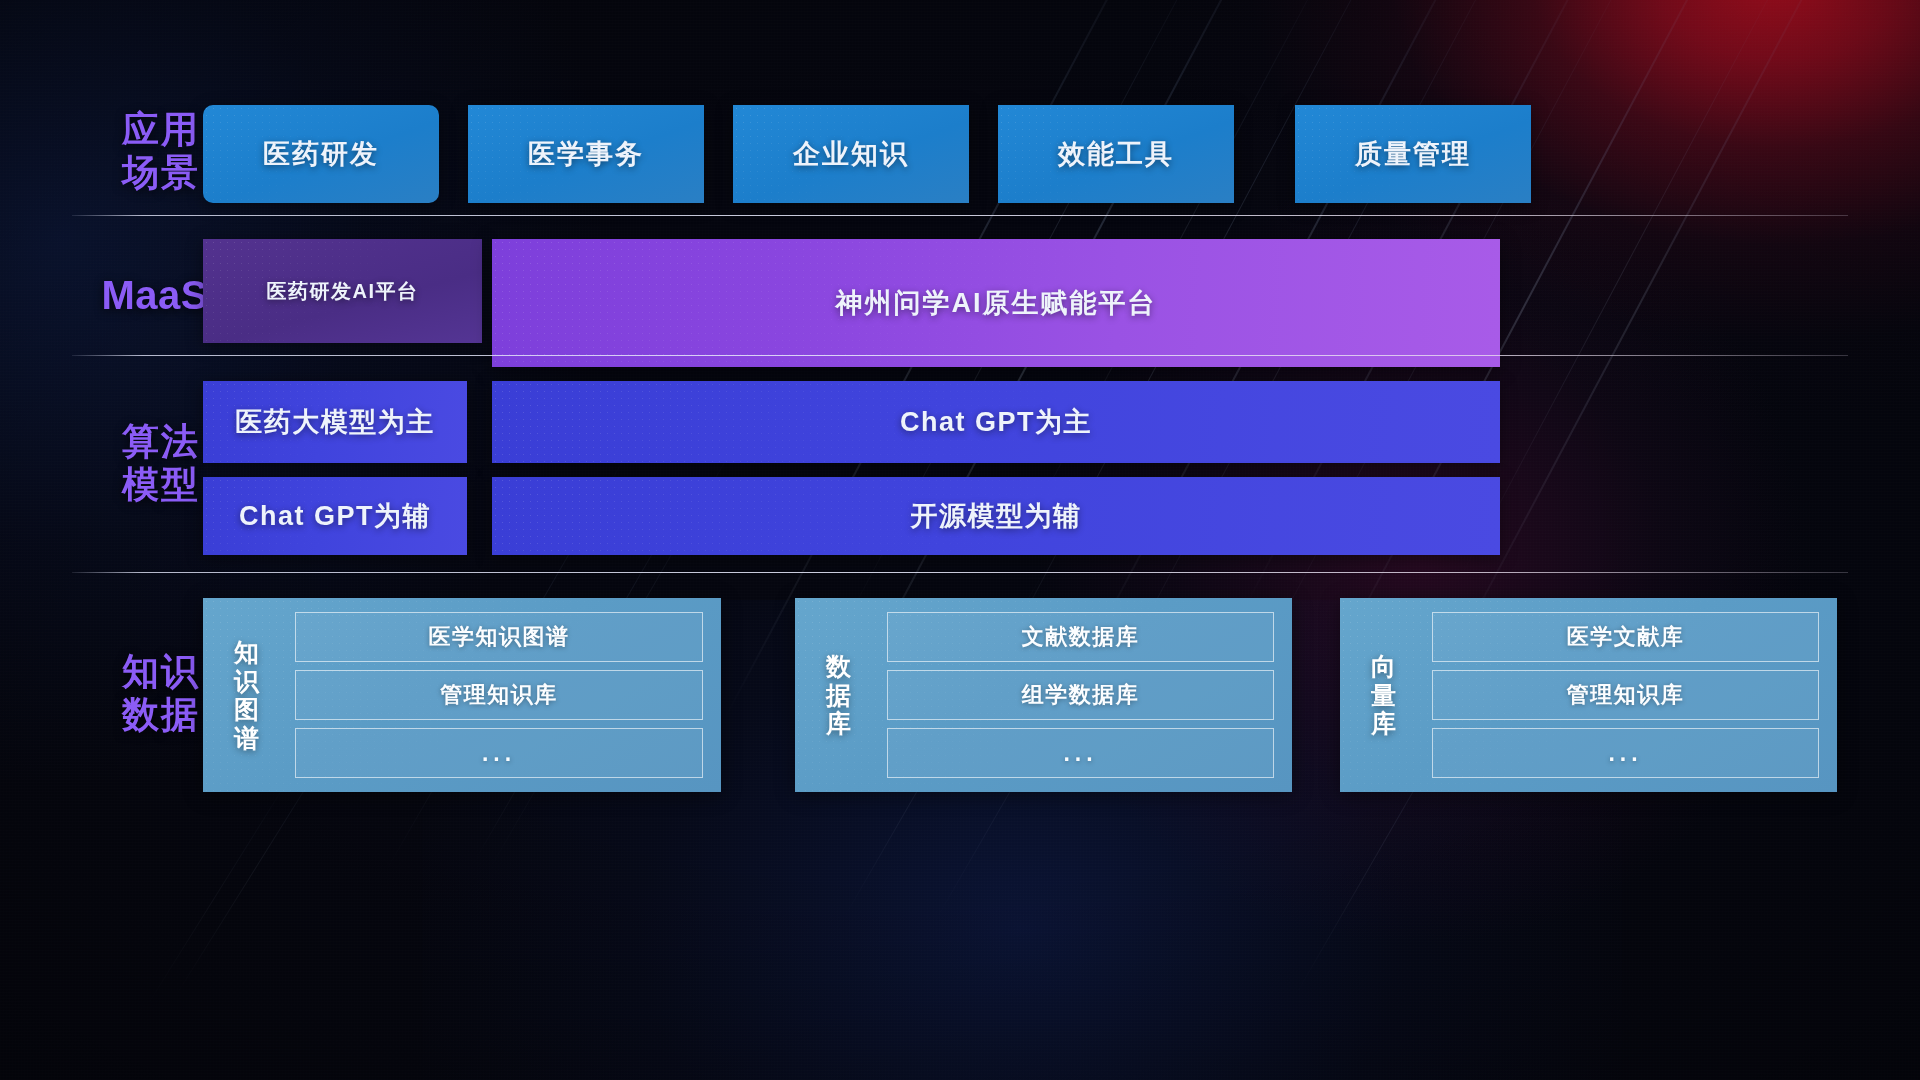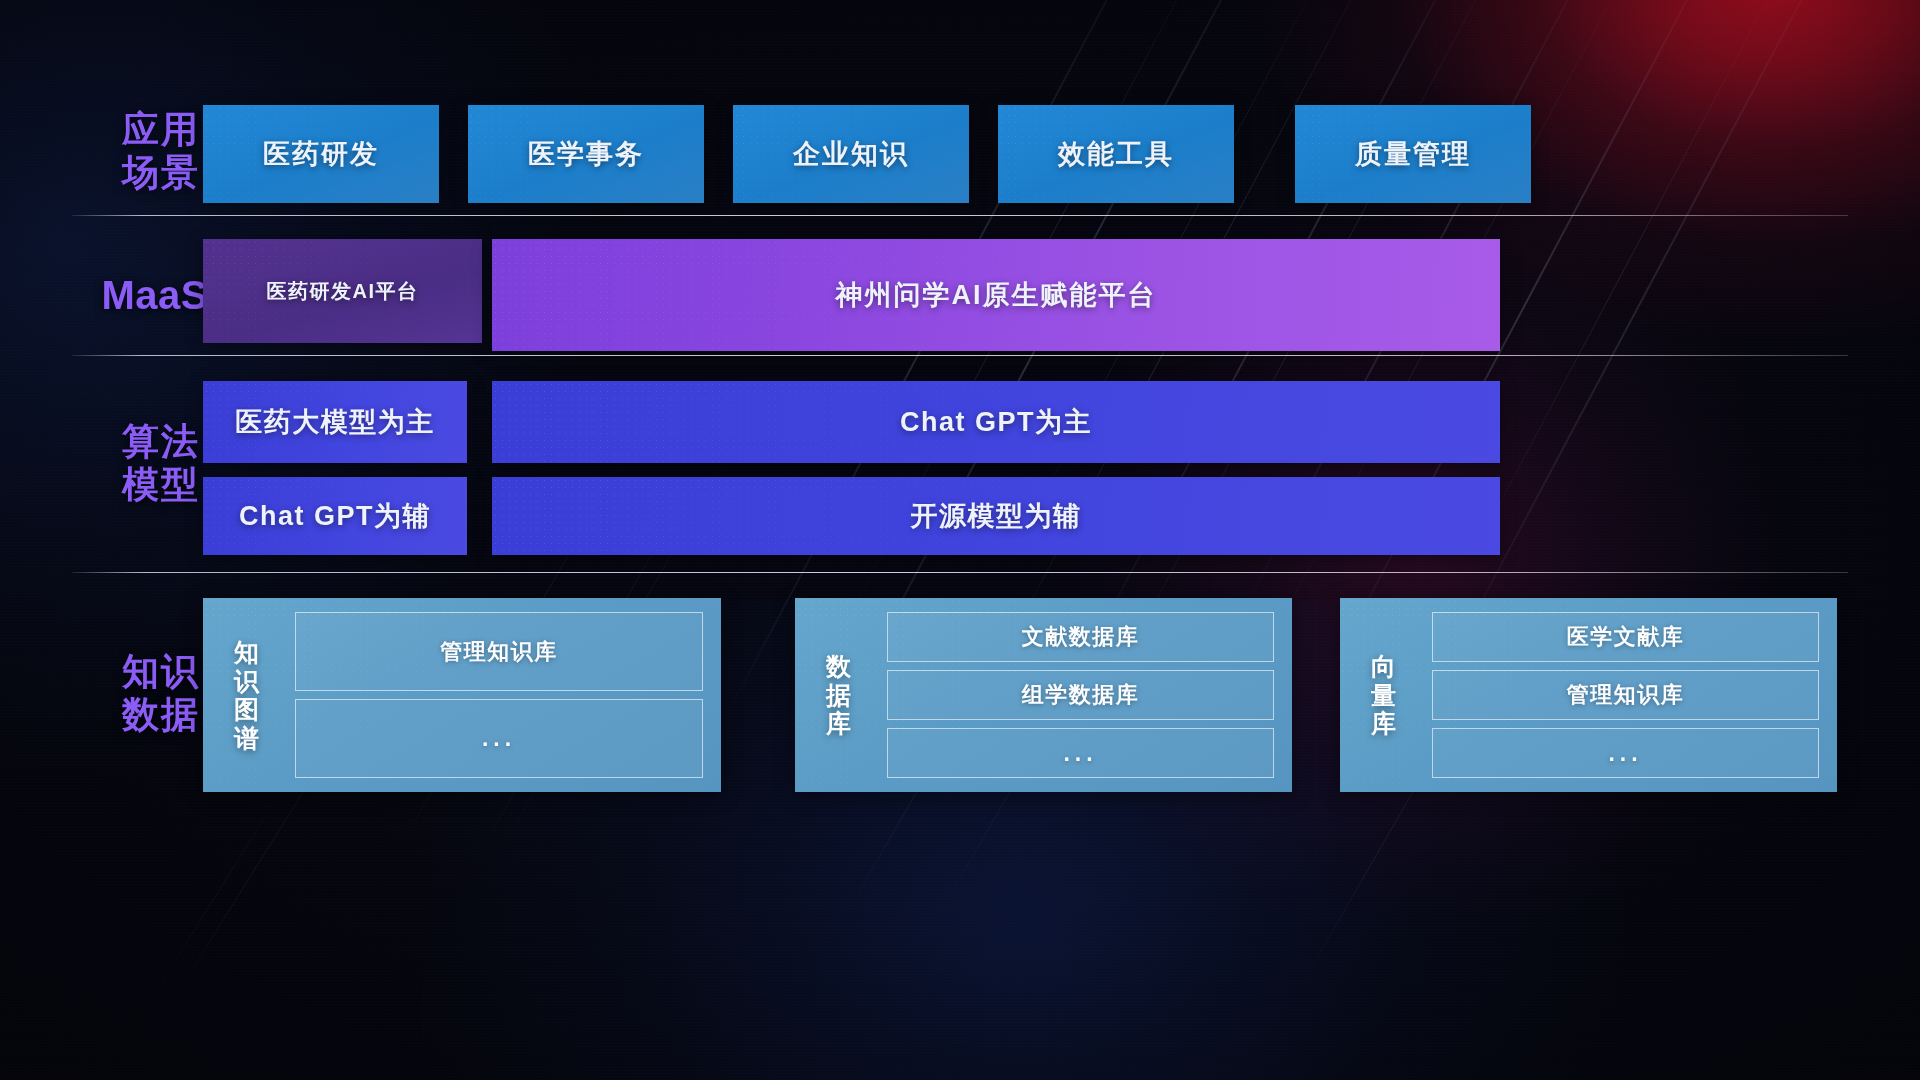--- a/index.html
+++ b/index.html
@@ -122,21 +122,21 @@
   }
 
   
   .maas-narrow {
     top:239px; left:203px; width:279px; height:104px;
     background:linear-gradient(165deg,#53328f 0%,#4a2d85 60%,#543594 100%);
     font-size:20px; letter-spacing:1.5px;
     box-shadow:0 3px 16px rgba(0,0,0,0.40);
   }
   .maas-wide {
-    top:239px; left:492px; width:1008px; height:112px;
+    top:239px; left:492px; width:1008px; height:128px;
     background:linear-gradient(92deg,#7d3fdb 0%,#8a46df 30%,#9a52e4 62%,#a85be8 100%);
     font-size:27px; letter-spacing:2px;
     box-shadow:0 3px 18px rgba(0,0,0,0.40);
   }
 
   
   .algo {
     background:linear-gradient(95deg,#3a3ed6 0%,#4044dd 45%,#4a4ae2 100%);
     box-shadow:0 3px 16px rgba(0,0,0,0.40);
     font-size:27px; letter-spacing:1.5px;
@@ -221,21 +221,21 @@
     </div>
   <div class="noise"></div>
   <div class="vig"></div>
 </div>
 
 <div id="stage">
 
   <div class="rowlabel" style="top:108px;left:80px;width:120px;">应用
 场景</div>
 
-  <div class="card app-card" style="left:203px;width:236px;">
+  <div class="card app-card" style="left:203px;width:236px;border-radius:10px;">
     <div class="dots"></div>
     <span class="lbl">医药研发</span>
   </div>
   <div class="card app-card" style="left:468px;width:236px;">
     <div class="dots"></div>
     <span class="lbl">医学事务</span>
   </div>
   <div class="card app-card" style="left:733px;width:236px;">
     <div class="dots"></div>
     <span class="lbl">企业知识</span>
@@ -289,20 +289,21 @@
   <div class="rowlabel" style="top:650px;left:80px;width:120px;">知识
 数据</div>
 
   <div class="kpanel" style="left:203px;width:518px;">
     <div class="dots"></div>
     <div class="kside">知
 识
 图
 谱</div>
     <div class="kitems">
+      <div class="kitem">医学知识图谱</div>
       <div class="kitem">管理知识库</div>
       <div class="kitem dotsonly">...</div>
     </div>
   </div>
 
   <div class="kpanel" style="left:795px;width:497px;">
     <div class="dots"></div>
     <div class="kside">数
 据
 库</div>

